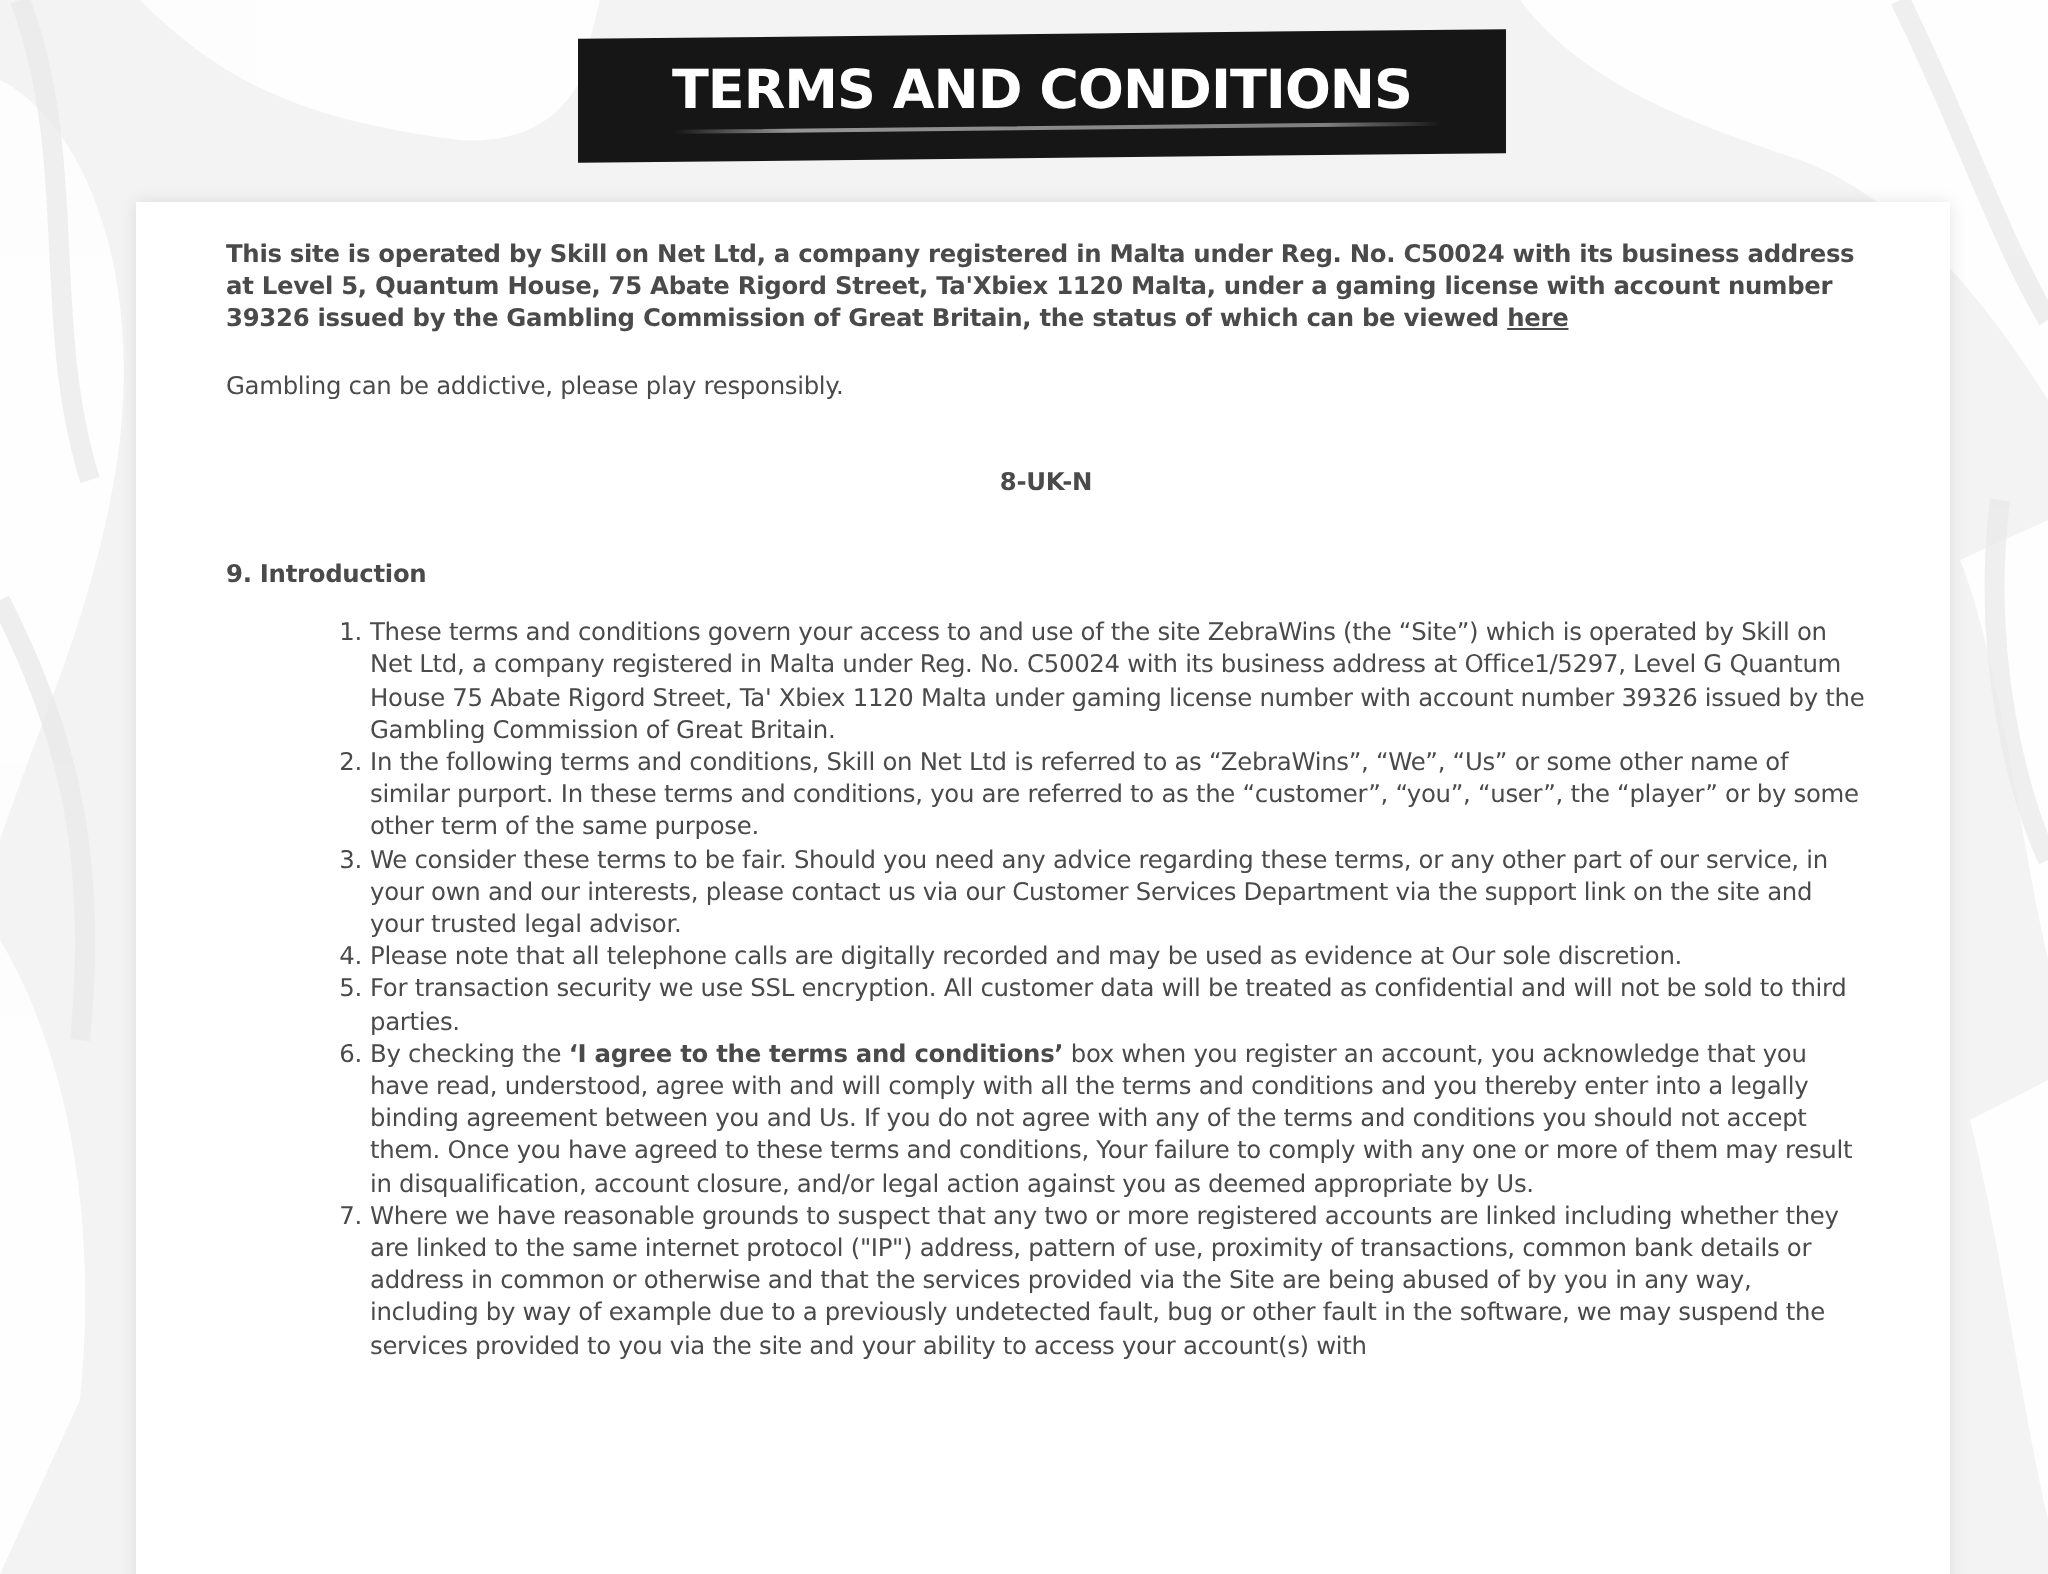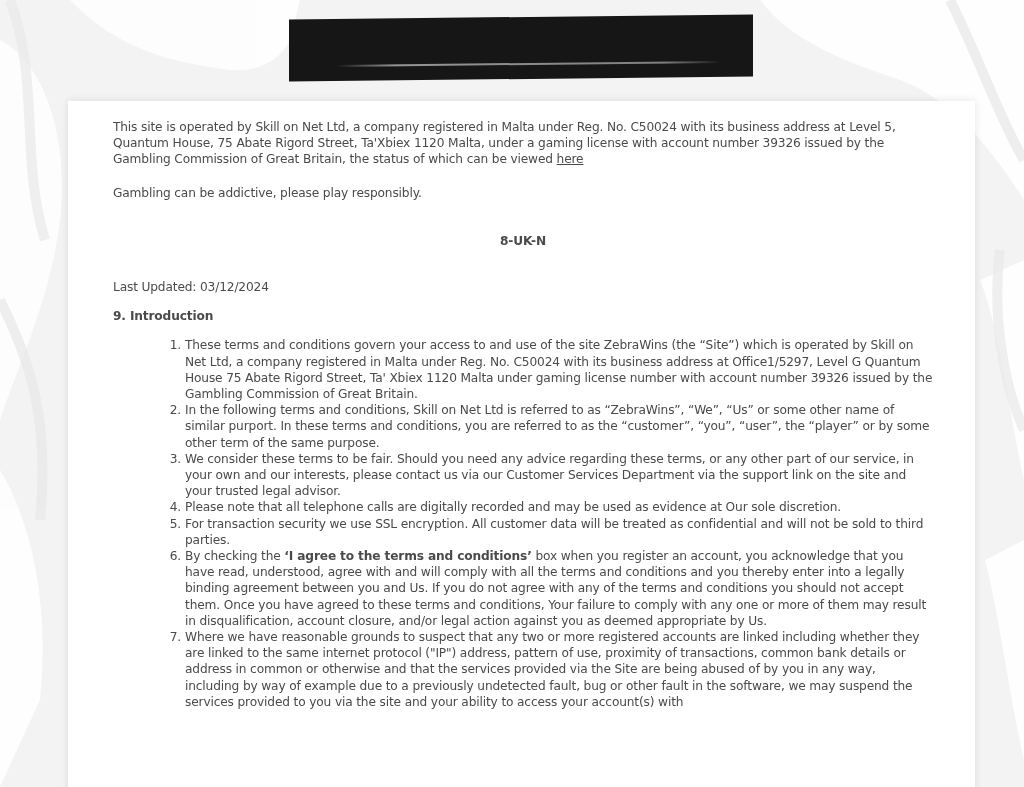--- a/index.html
+++ b/index.html
@@ -39,21 +39,21 @@
     z-index: 1;
   }
   .content {
     position: absolute; left: 45px; top: 18px; width: 820px;
     color: #4a4a4a;
     font-size: 12.2px;
     line-height: 16.2px;
     letter-spacing: -0.15px;
   }
   .content p { margin: 0; }
-  .p-intro { margin-bottom: 17px !important; }
+  .p-intro { margin-bottom: 17px !important; font-weight: bold; }
   .p-gamble { margin-bottom: 32px !important; }
   .p-code { font-weight: bold; margin-bottom: 30px !important; text-align: center; }
   .p-tou { margin-bottom: 13px !important; }
   .p-updated { margin-bottom: 13px !important; }
   .p-read { margin-bottom: 13px !important; }
   .h-section { font-weight: bold; margin-bottom: 13px !important; }
   .link { text-decoration: underline; color: #4a4a4a; cursor: pointer; }
   ol.terms {
     margin: 0; padding: 0 0 0 72px;
     list-style: none;
@@ -82,33 +82,33 @@
   </g>
   <g fill="none" stroke="#e8e8e8" stroke-width="10" opacity="0.7">
     <path d="M10 0 C40 80 20 160 45 240"></path>
     <path d="M0 300 C30 360 50 420 40 520"></path>
     <path d="M950 0 C980 60 1000 120 1024 160"></path>
     <path d="M1000 250 C990 330 1010 400 1024 430"></path>
   </g>
 </svg>
 
 <div class="title-banner">
+  <span class="title-text">TERMS AND CONDITIONS</span>
   <div class="title-underline"></div>
 </div>
 
 <div class="card">
   <div class="content">
     <p class="p-intro"><span>This site is operated by Skill on Net Ltd, a company registered in Malta under Reg. No. C50024 with its business address at Level 5, Quantum House, 75 Abate Rigord Street, Ta'Xbiex 1120 Malta, under a gaming license with account number 39326 issued by the Gambling Commission of Great Britain, the status of which can be viewed </span><a class="link">here</a></p>
 
     <p class="p-gamble">Gambling can be addictive, please play responsibly.</p>
 
     <p class="p-code">8-UK-N</p>
 
 
-    <p class="p-updated">Last Updated: 03/12/2024</p>
 
 
     <p class="h-section">9. Introduction</p>
 
     <ol class="terms">
       <li><span class="num">1.</span><span>These terms and conditions govern your access to and use of the site ZebraWins (the “Site”) which is operated by Skill on Net Ltd, a company registered in Malta under Reg. No. C50024 with its business address at Office1/5297, Level G Quantum House 75 Abate Rigord Street, Ta' Xbiex 1120 Malta under gaming license number with account number 39326 issued by the Gambling Commission of Great Britain.</span></li>
       <li><span class="num">2.</span><span>In the following terms and conditions, Skill on Net Ltd is referred to as “ZebraWins”, “We”, “Us” or some other name of similar purport. In these terms and conditions, you are referred to as the “customer”, “you”, “user”, the “player” or by some other term of the same purpose.</span></li>
       <li><span class="num">3.</span><span>We consider these terms to be fair. Should you need any advice regarding these terms, or any other part of our service, in your own and our interests, please contact us via our Customer Services Department via the support link on the site and your trusted legal advisor.</span></li>
       <li><span class="num">4.</span><span>Please note that all telephone calls are digitally recorded and may be used as evidence at Our sole discretion.</span></li>
       <li><span class="num">5.</span><span>For transaction security we use SSL encryption. All customer data will be treated as confidential and will not be sold to third parties.</span></li>

